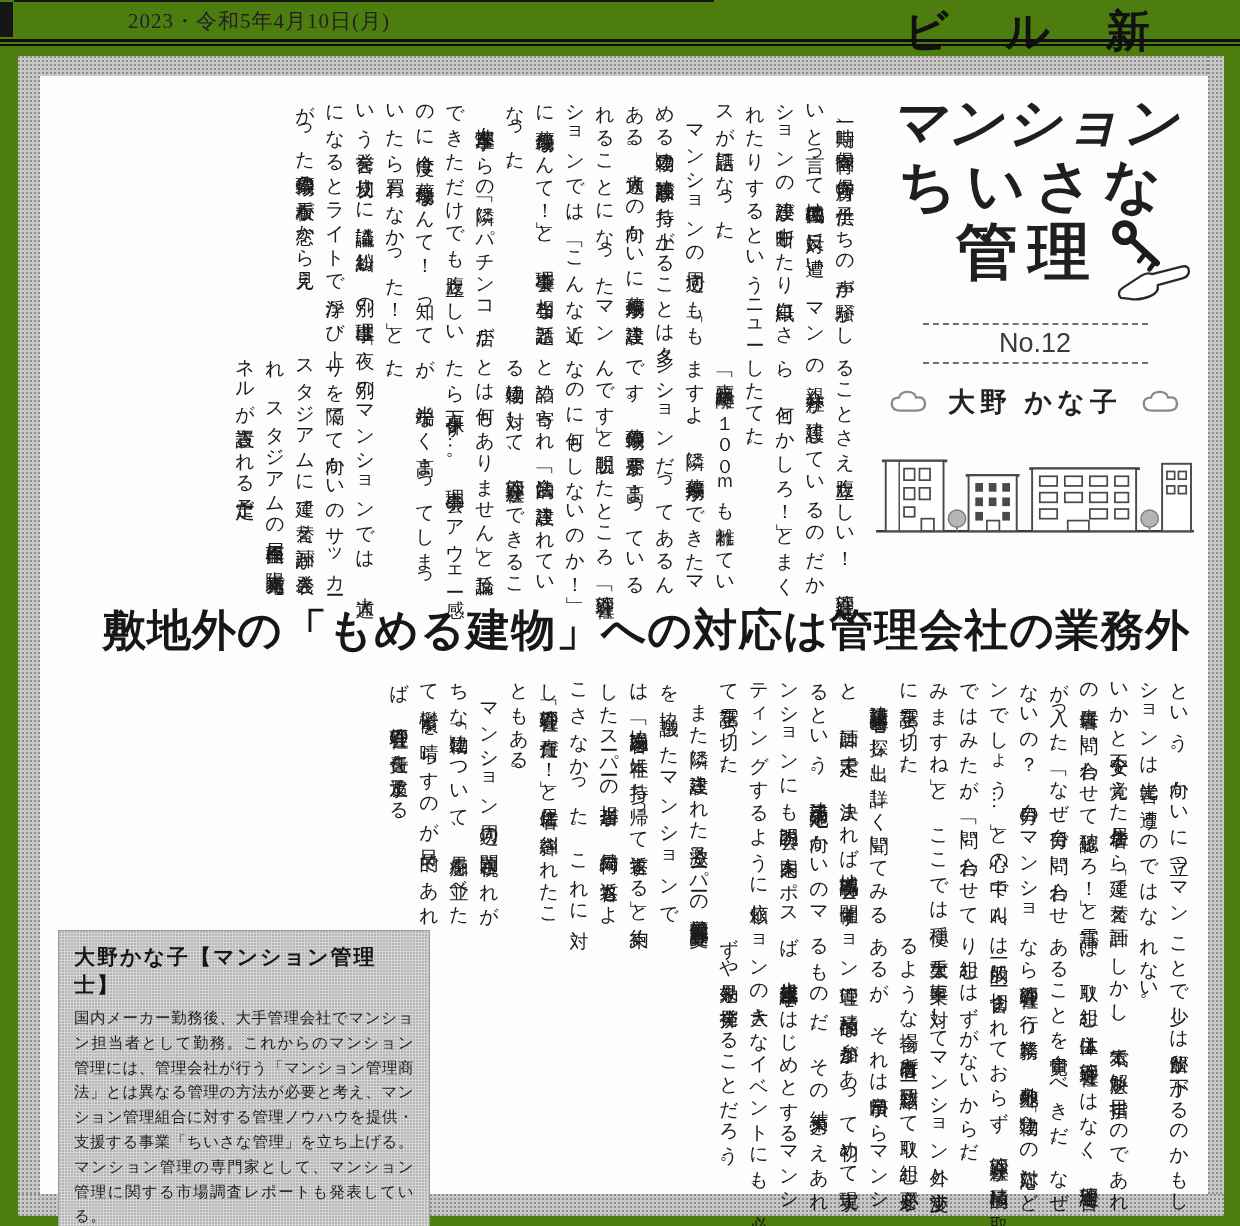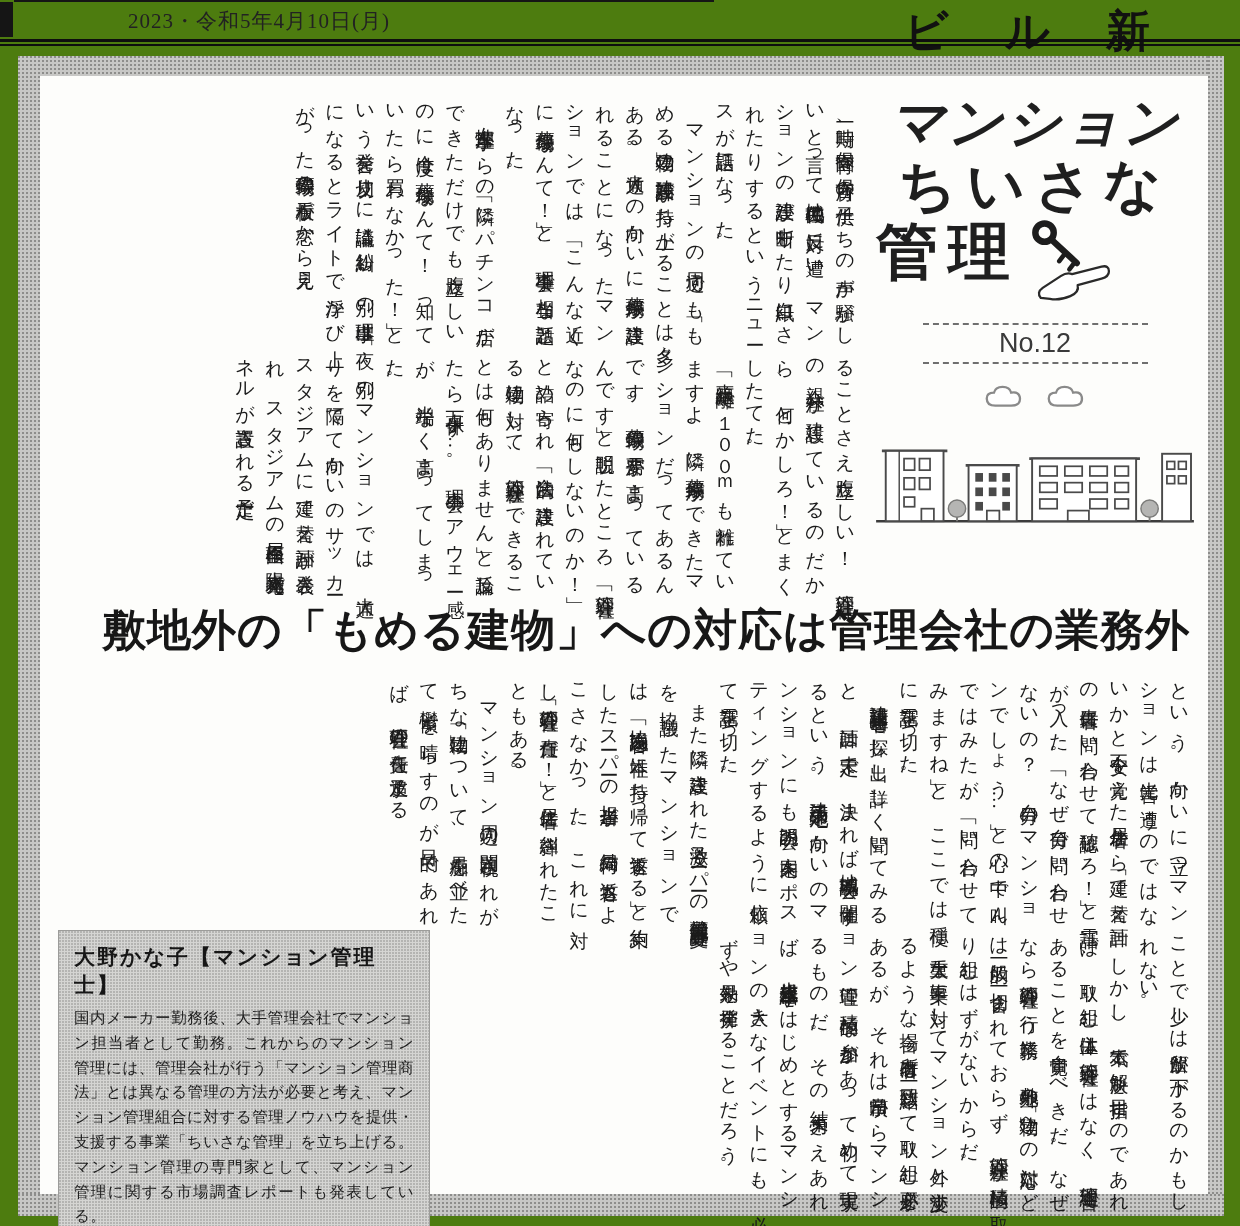--- a/index.html
+++ b/index.html
@@ -39,21 +39,21 @@
   .dan p.cont{text-indent:0;}
   .dan-t1{height:244px;}
   .dan-t2{height:240px;}
   .dan-b1{height:246px;margin-top:8px;}
   .dan-b2{flex:1;height:278px;min-width:0;}
   
   .title-block{width:318px;flex:0 0 318px;font-family:"Liberation Sans","DejaVu Sans",sans-serif;}
   .tb-title{font-weight:bold;color:#1f1f1f;text-align:center;line-height:1.12;}
   .tb-line1{font-size:55px;letter-spacing:2px;font-style:italic;}
   .tb-line2{font-size:57px;letter-spacing:10px;}
-  .tb-line3-row{display:flex;justify-content:flex-start;align-items:flex-start;gap:2px;}
+  .tb-line3-row{display:flex;justify-content:flex-end;align-items:flex-start;gap:2px;}
   .tb-line3{font-size:62px;letter-spacing:10px;font-weight:bold;}
   .tb-no{width:225px;margin:14px auto 0;text-align:center;padding:3px 0;
     border-top:2px dashed #6f6f6f;border-bottom:2px dashed #6f6f6f;
     font-size:27px;color:#3a3a3a;}
   .tb-byline{margin-top:20px;display:flex;align-items:center;justify-content:center;gap:16px;
     font-size:27px;font-weight:bold;letter-spacing:5px;color:#222;}
   .tb-buildings{margin-top:12px;}
   
   .headline-zone{margin:12px 0 0 0;height:64px;display:flex;align-items:center;}
   .headline{
@@ -123,20 +123,21 @@
             </span>
           </div>
         </div>
         <div class="tb-no">No.12</div>
         <div class="tb-byline">
           <span>
             <svg class="ico" width="46" height="26" viewBox="0 0 32 18">
               <path d="M10 15 Q4 15 4 10 Q4 6 9 6 Q10 2 15 2 Q20 2 21 6 Q26 5 27 9 Q28 15 21 15 Z" fill="#ffffff" stroke="#8a8a8a" stroke-width="1.6"></path>
             </svg>
           </span>
+          <span>大野 かな子</span>
           <span>
             <svg class="ico" width="46" height="26" viewBox="0 0 32 18">
               <path d="M10 15 Q4 15 4 10 Q4 6 9 6 Q10 2 15 2 Q20 2 21 6 Q26 5 27 9 Q28 15 21 15 Z" fill="#ffffff" stroke="#8a8a8a" stroke-width="1.6"></path>
             </svg>
           </span>
         </div>
         <div class="tb-buildings">
           <svg class="ico" width="318" height="104" viewBox="0 0 330 108">
             <line x1="0" y1="103" x2="330" y2="103" stroke="#3c3c3c" stroke-width="2.5"></line>
 

